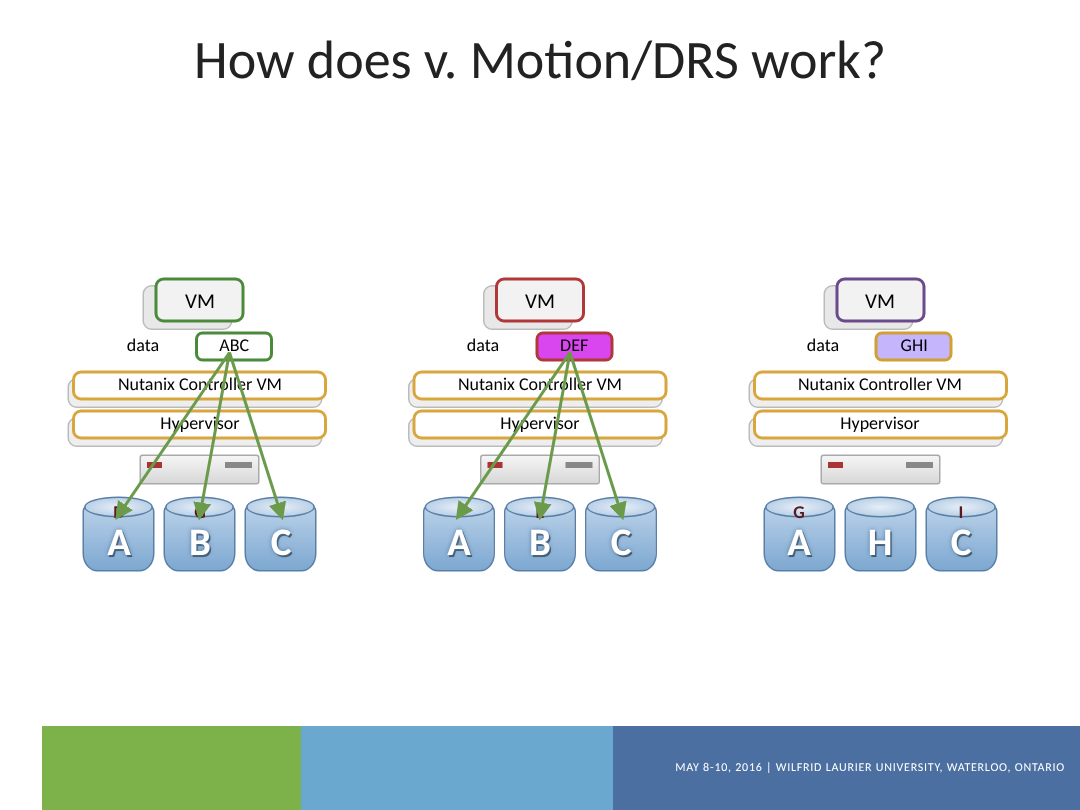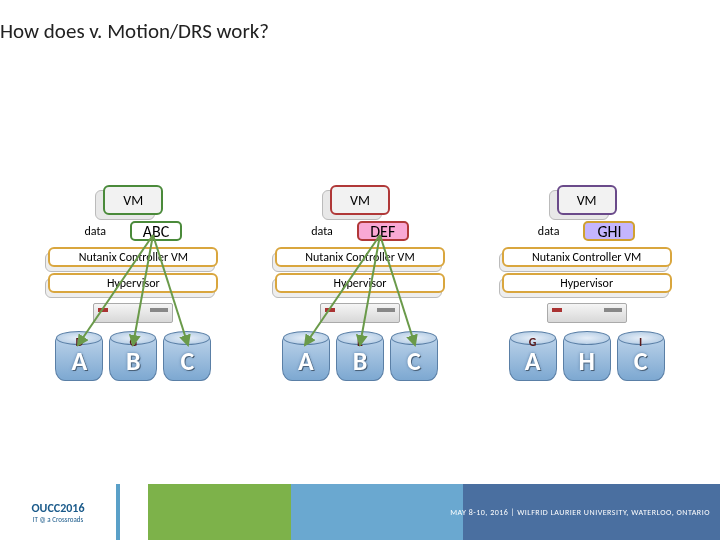--- a/index.html
+++ b/index.html
@@ -4,22 +4,22 @@
 <style>
   * { box-sizing: border-box; margin: 0; padding: 0; }
   body {
     width: 720px; height: 540px;
     font-family: Calibri, Arial, sans-serif;
     background: #fff;
     position: relative;
     overflow: hidden;
   }
   .title {
-    text-align: left;
-    font-size: 21px;
+    text-align: center;
+    font-size: 36px;
     margin-top: 18px;
     color: #222;
   }
   .nodes {
     position: absolute;
     top: 185px; left: 0; right: 0;
     display: flex;
     justify-content: space-around;
     padding: 0 20px;
   }
@@ -42,21 +42,21 @@
   .ghost { position:absolute; left:-10px; top:3px; width:60px; height:30px; border-radius:6px; background:#e8e8e8; border:1px solid #bbb; z-index:-1;}
   .data-row {
     display: flex; align-items: center; gap: 24px;
     margin-top: 6px;
   }
   .data-label { font-size: 12px; }
   .data-box {
     width: 52px; height: 20px;
     border-radius: 5px;
     display:flex; align-items:center; justify-content:center;
-    font-size: 16px;
+    font-size: 12px;
     border: 2px solid;
   }
   .bar {
     width: 170px; height: 20px;
     border-radius: 6px;
     background: #fff;
     border: 2px solid #d9a63e;
     display:flex; align-items:center; justify-content:center;
     font-size: 12px;
     margin-top: 6px;
@@ -160,21 +160,21 @@
         </defs>
         <line x1="115" y1="50" x2="40" y2="160" stroke="#6a9a4a" stroke-width="2" marker-end="url(#ah0)"></line>
         <line x1="115" y1="50" x2="95" y2="160" stroke="#6a9a4a" stroke-width="2" marker-end="url(#ah0)"></line>
         <line x1="115" y1="50" x2="150" y2="160" stroke="#6a9a4a" stroke-width="2" marker-end="url(#ah0)"></line>
       </svg>
     </div>
     <div class="node">
       <div class="vm-box" style="border-color: rgb(176, 56, 56);">VM<div class="ghost"></div></div>
       <div class="data-row">
         <span class="data-label">data</span>
-        <span class="data-box" style="border-color: rgb(176, 56, 56); background: #f9a8d4;">DEF</span>
+        <span class="data-box" style="border-color: rgb(176, 56, 56); background: #d946ef;">DEF</span>
       </div>
       <div class="bar">Nutanix Controller VM<div class="bar-ghost"></div></div>
       <div class="bar hyp">Hypervisor<div class="bar-ghost"></div></div>
       <div class="server"></div>
       <div class="disks">
         <div class="disk">
           <div class="cyl"></div>
           <div class="big-label">A</div>
         </div>
         <div class="disk">
@@ -220,22 +220,16 @@
         <div class="disk">
           <div class="cyl"></div>
           <div class="inner-label">I</div>
           <div class="big-label">C</div>
         </div>
       </div>
     </div>
   </div>
 
 <div class="footer">
-  <div class="logo">
-    <div>
-      <div style="font-size:12px;">OUCC2016</div>
-      <div style="font-size:7px;font-weight:normal;">IT @ a Crossroads</div>
-    </div>
-  </div>
   <div class="strip">
     <div class="txt">MAY 8-10, 2016  |  WILFRID LAURIER UNIVERSITY, WATERLOO, ONTARIO</div>
   </div>
 </div>
 
 </body></html>

